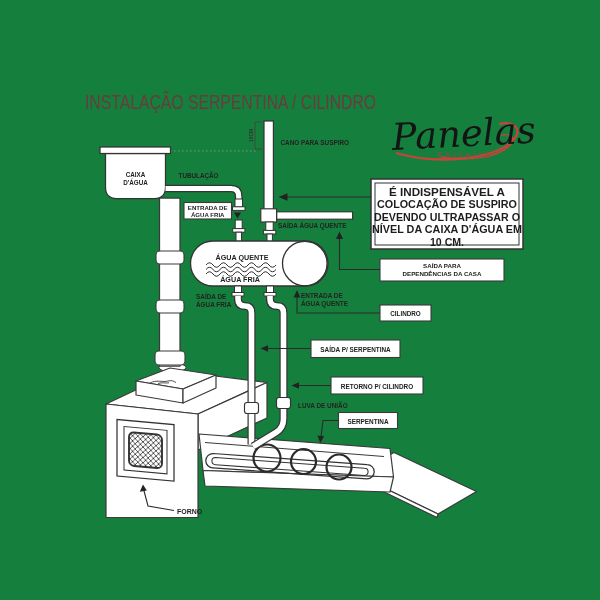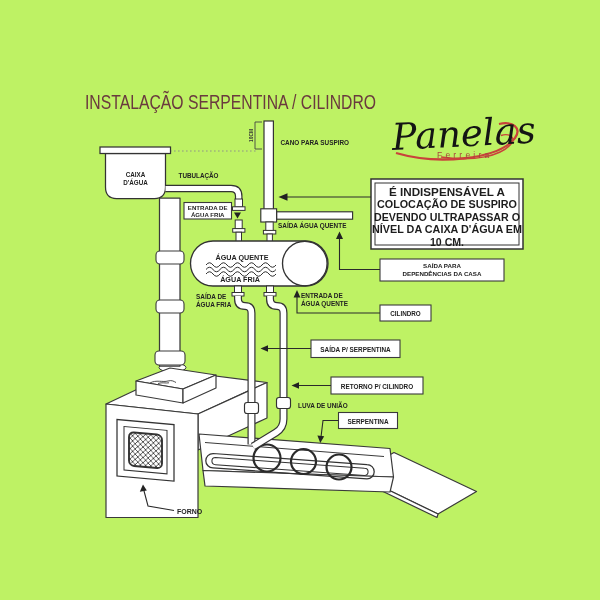--- a/index.html
+++ b/index.html
@@ -1,16 +1,16 @@
 <!DOCTYPE html>
 <html><head>
 <meta charset="utf-8">
 <style>
   html,body{margin:0;padding:0;background:#fff;}
-  .stage{position:relative;width:600px;height:600px;background:#bef264;overflow:hidden;
+  .stage{position:relative;width:600px;height:600px;background:#15803d;overflow:hidden;
          font-family:"Liberation Sans",sans-serif;}
   svg text{font-family:"Liberation Sans",sans-serif;}
   .script-font{font-family:"DejaVu Serif",serif;font-style:italic;}
 </style>
 </head>
 <body>
 
 <div class="stage">
 <svg width="600" height="600" viewBox="0 0 600 600">
   <defs>

